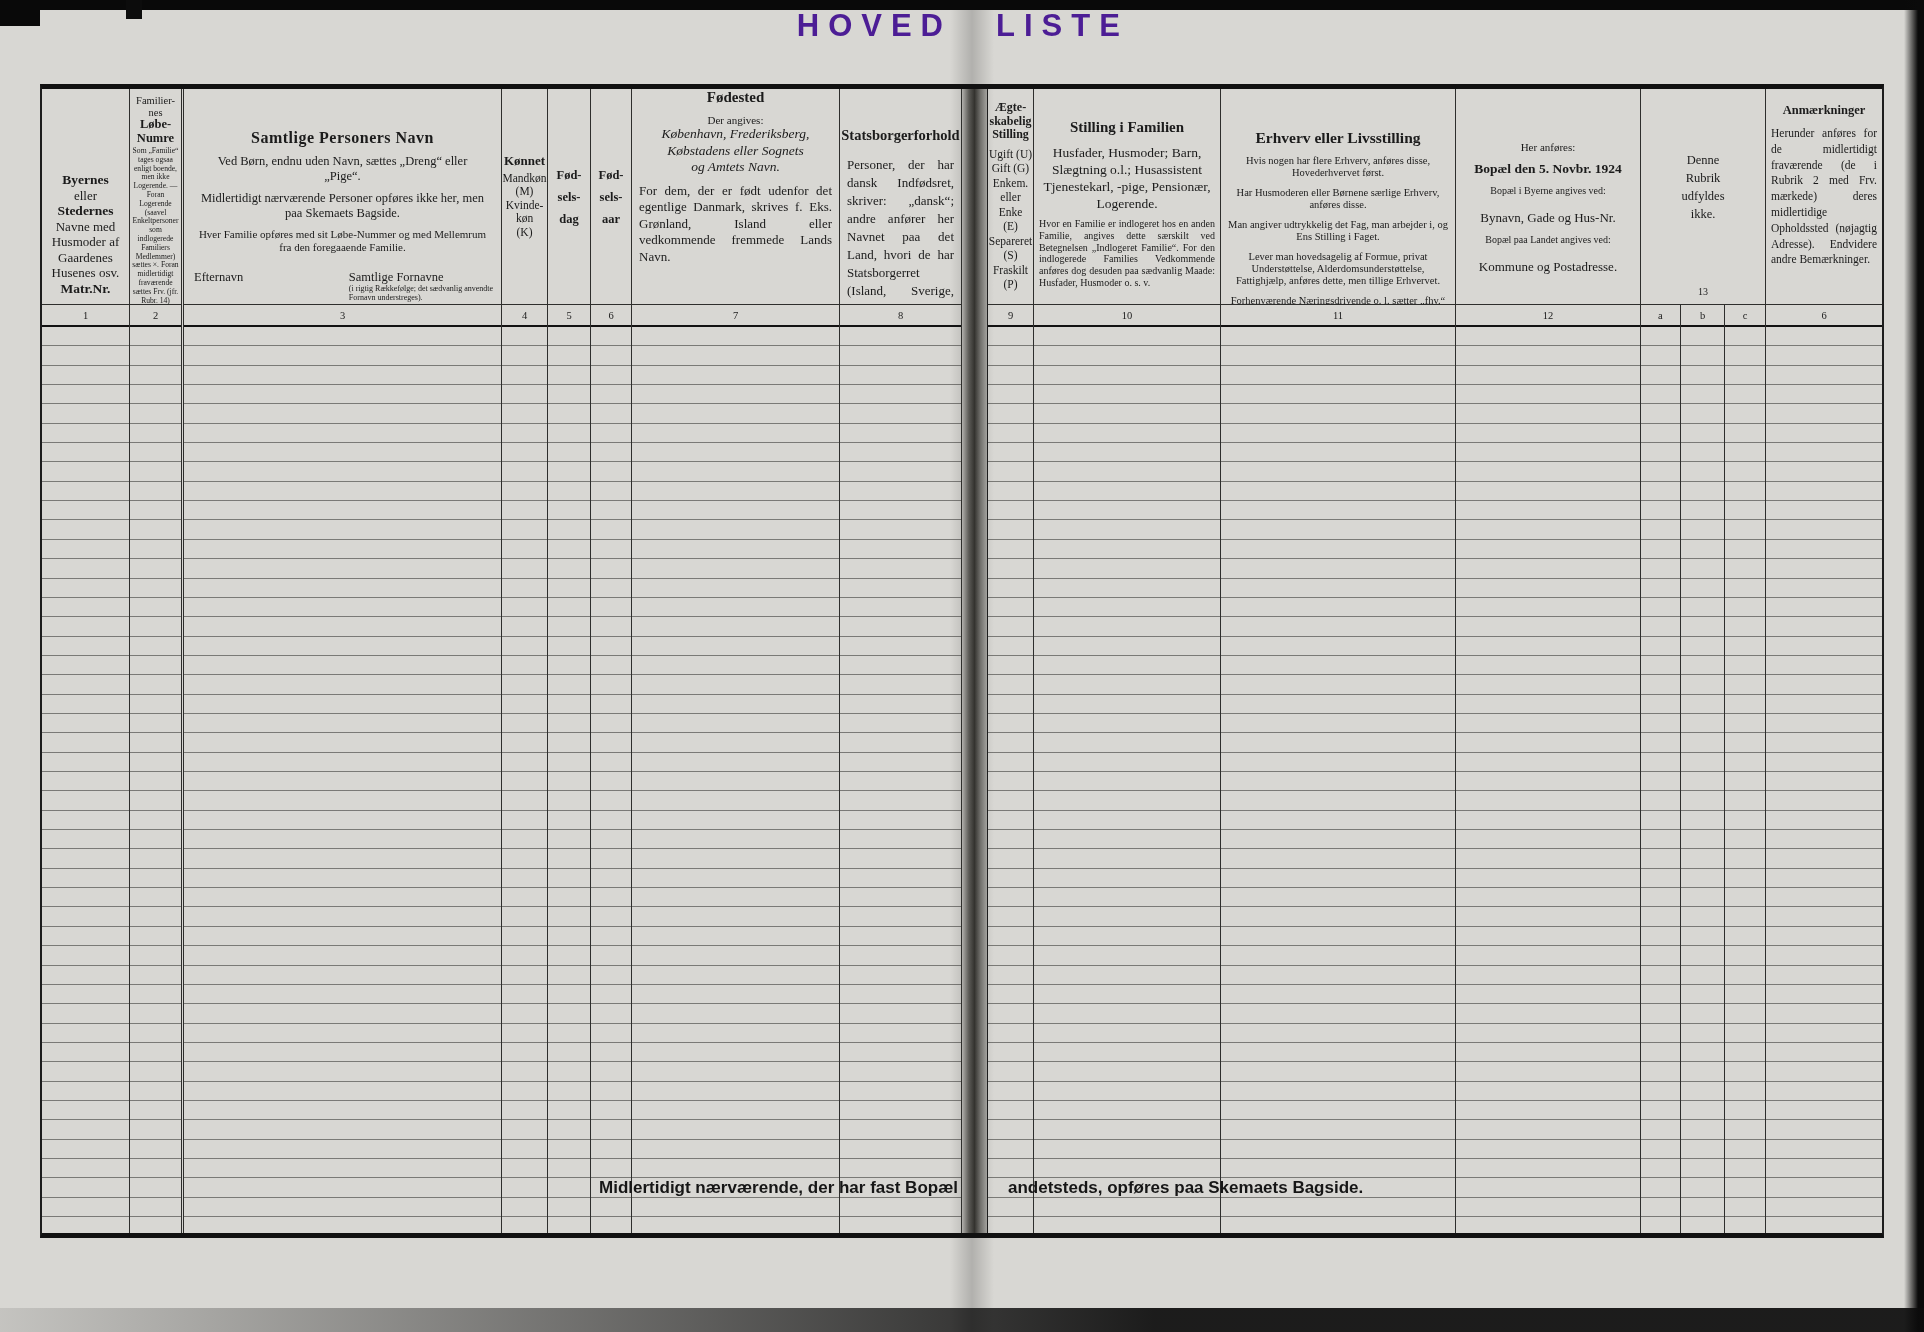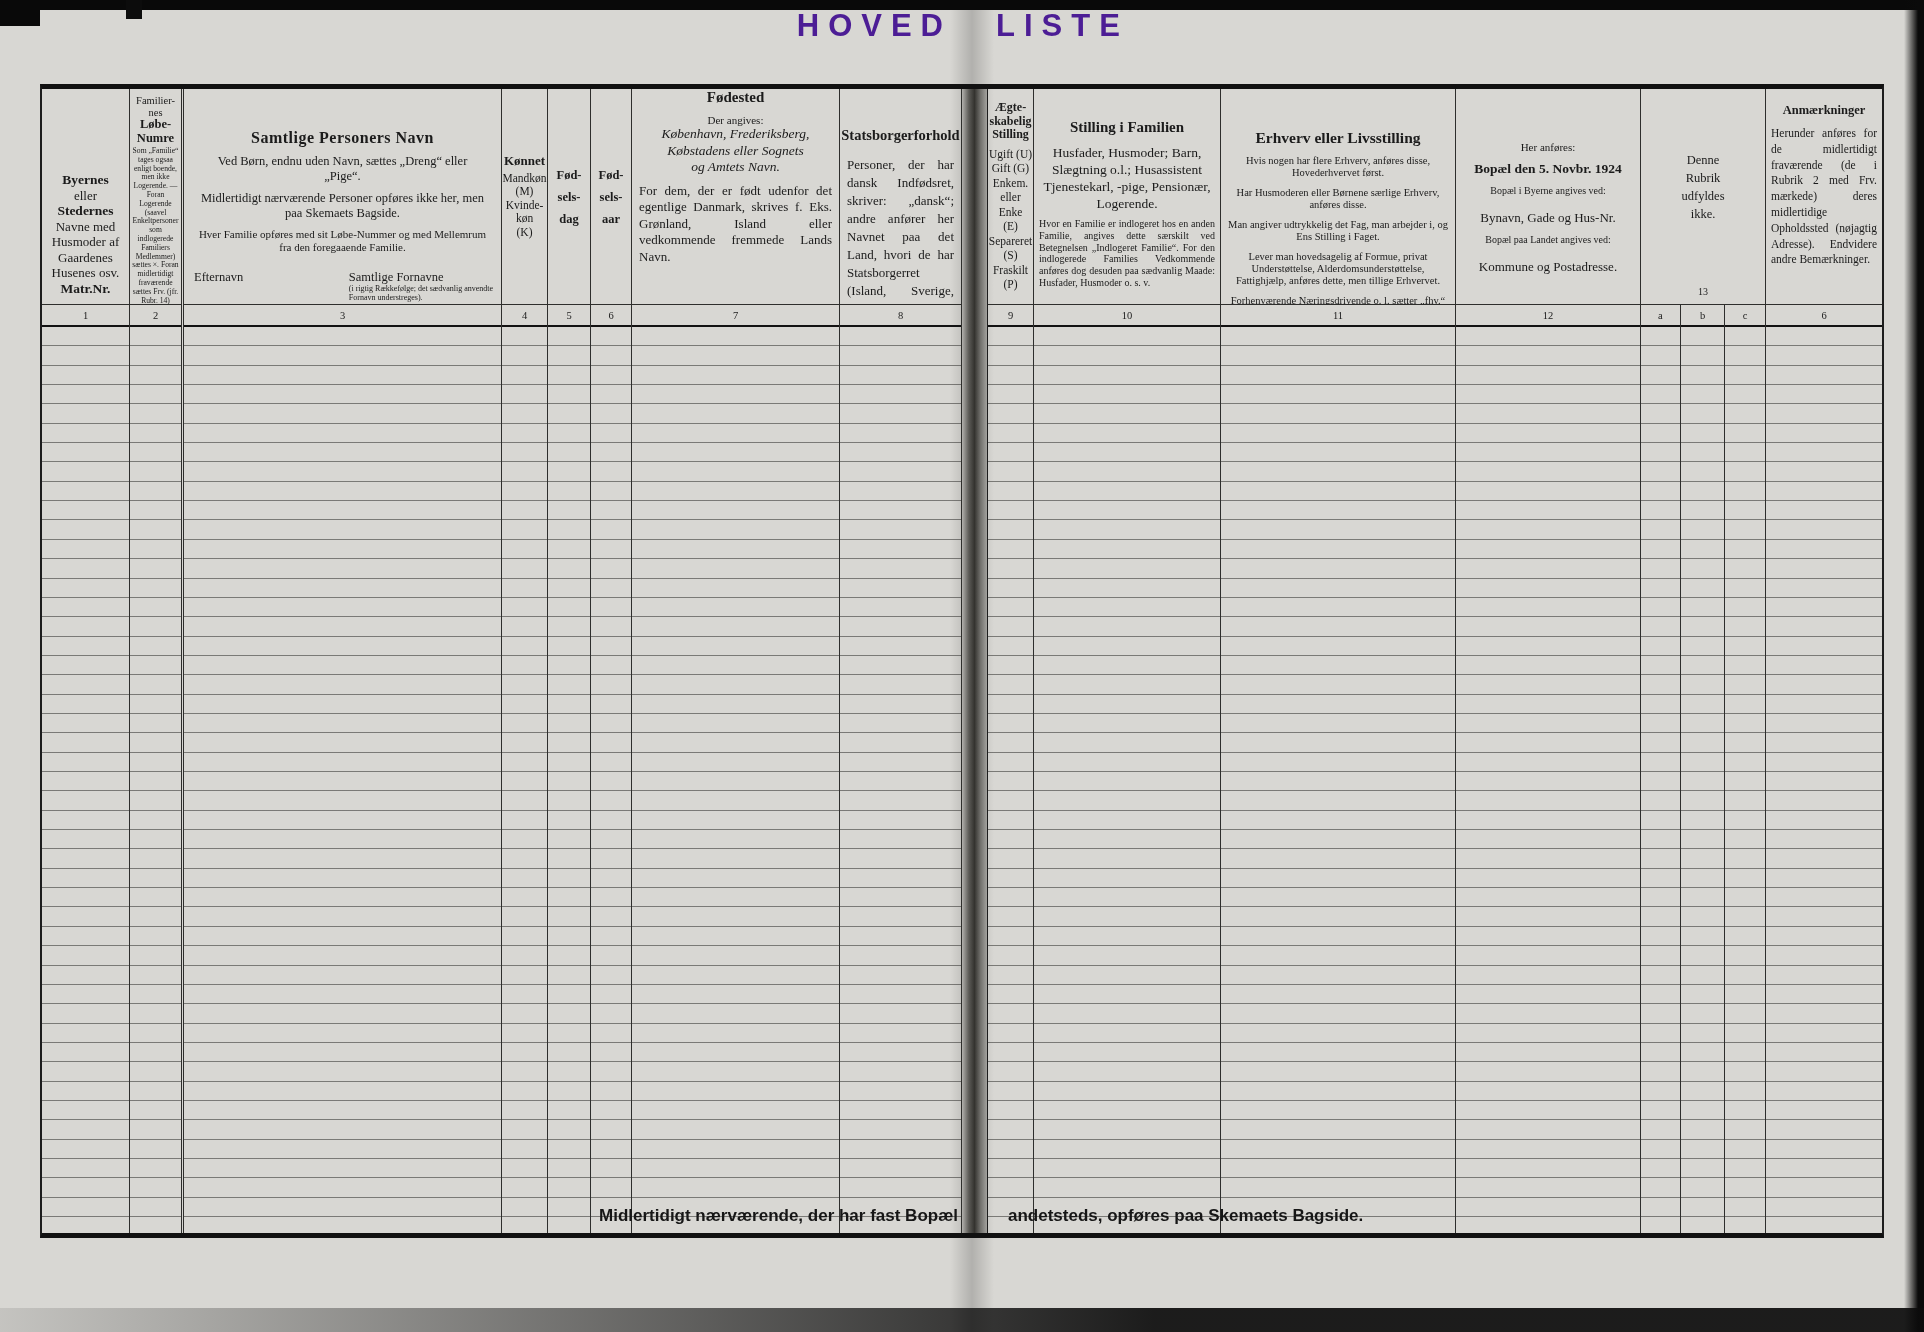--- a/index.html
+++ b/index.html
@@ -82,21 +82,21 @@
   .c12-p{font-size:13px;margin-top:14px;}
   .c13-head{padding-top:62px;text-align:center;font-size:12.5px;line-height:18px;}
   .c13-num{margin-top:auto;margin-bottom:3px;font-size:10px;}
   .c13-body{flex:1;display:flex;}
   .c13-sub{box-sizing:border-box;display:flex;flex-direction:column;border-right:1px solid #2e2e2c;}
   .c13-sub:last-child{border-right:none;}
   .c14-head{padding-top:14px;text-align:center;}
   .c14-title{font-weight:bold;font-size:12.5px;}
   .c14-p{font-size:11.5px;line-height:15.8px;margin-top:8px;padding:0 5px;text-align:justify;}
   
-  .footer{position:absolute;top:1206px;font-family:"Liberation Sans",sans-serif;font-weight:bold;
+  .footer{position:absolute;top:1178px;font-family:"Liberation Sans",sans-serif;font-weight:bold;
         font-size:17px;color:#161616;}
   .footer-left{left:540px;width:418px;text-align:right;}
   .footer-right{left:1008px;}
 </style>
 </head>
 <body>
 
 <div class="scan">
 
   <div class="gutter-shadow"></div>

